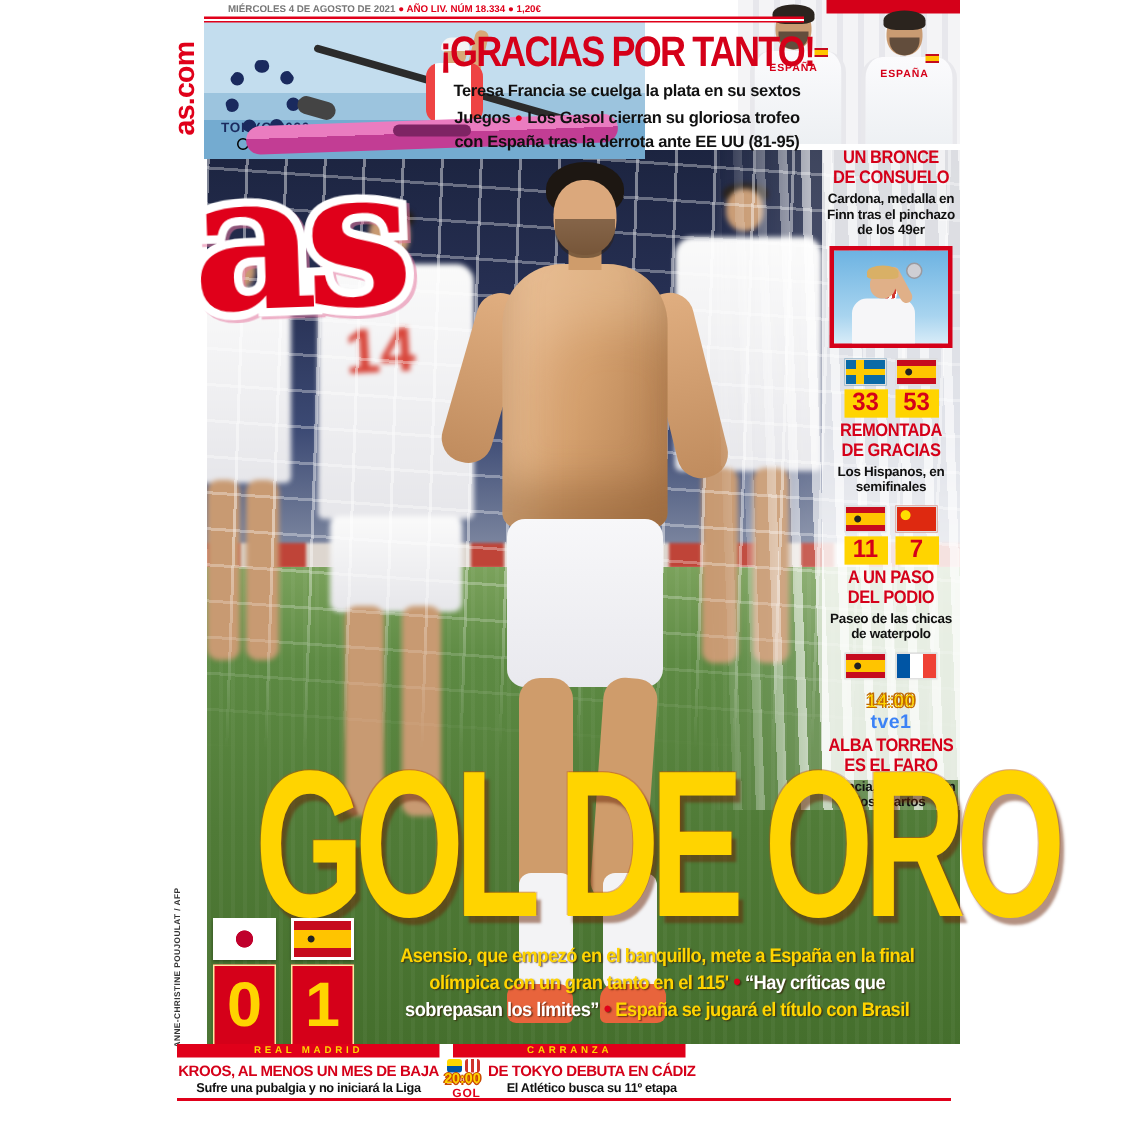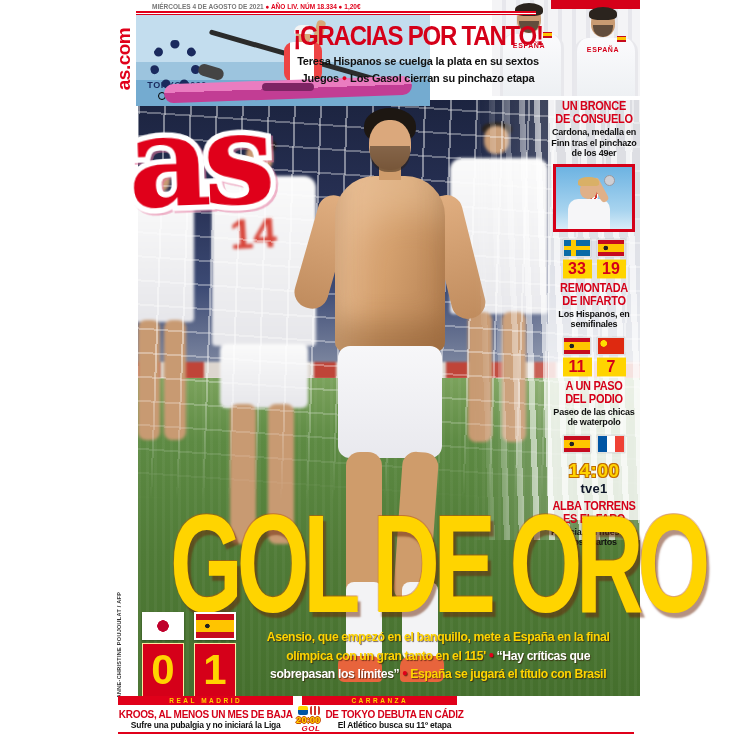--- a/index.html
+++ b/index.html
@@ -144,23 +144,23 @@
             linear-gradient(0deg,transparent 0 6px,#fecb00 6px 10px,transparent 10px),
             linear-gradient(90deg,transparent 0 7px,#fecb00 7px 12px,transparent 12px),#0a6aa6;}
   .f-spain{background:radial-gradient(circle at 30% 50%,#222 0 2px,transparent 2.6px),
            linear-gradient(180deg,#c60b1e 0 25%,#ffc400 25% 75%,#c60b1e 75%);}
   .f-china{background:radial-gradient(circle at 22% 34%,#ffde00 0 3px,transparent 3.6px),#de2910;}
   .f-france{background:linear-gradient(90deg,#0055a4 0 33%,#fff 33% 67%,#ef4135 67%);}
   .f-japan{background:radial-gradient(circle at 50% 50%,#c0002c 0 5.5px,transparent 6px),#fff;}
   .sb-score{display:flex;justify-content:center;gap:5px;margin-top:3px;}
   .chip{width:29px;height:18px;background:#FFD400;color:#D50019;font-weight:900;font-size:16px;
     line-height:18px;transform:scaleY(1.05);}
-  .sb-time{color:#FFD400;font-weight:700;font-size:19px;margin-top:7px;letter-spacing:.5px;
+  .sb-time{color:#FFD400;font-weight:400;font-size:12px;margin-top:7px;letter-spacing:.5px;
     text-shadow:1px 1px 0 #c06a00,-1px -1px 0 #c06a00,1px -1px 0 #c06a00,-1px 1px 0 #c06a00;}
-  .sb-chan{color:#0f172a;font-weight:900;font-size:13px;margin-top:-1px;letter-spacing:.3px;}
+  .sb-chan{color:#3b82f6;font-weight:900;font-size:13px;margin-top:-1px;letter-spacing:.3px;}
 
   
   .goldeoro{position:absolute;left:0;top:503px;width:528px;text-align:center;z-index:20;
     color:#FFD400;font-weight:900;font-size:120px;line-height:104px;letter-spacing:-8px;white-space:nowrap;
     transform:scale(.78,1.16);transform-origin:center top;
     text-shadow:4px 4px 2px rgba(105,35,5,.5),-1px -1px 0 rgba(190,90,0,.4),1px -1px 0 rgba(190,90,0,.3);}
 
   
   .match{position:absolute;left:30px;top:612px;z-index:21;display:flex;gap:10px;}
   .mcol{display:flex;flex-direction:column;align-items:center;gap:3px;}
@@ -188,21 +188,21 @@
   .flogos{display:flex;flex-direction:column;align-items:flex-end;line-height:1;}
   .crestrow{display:flex;gap:2px;}
   .crest{width:10px;height:9px;border-radius:2px;}
   .c-cadiz{background:linear-gradient(180deg,#ffd700 0 50%,#0055a4 50%);}
   .c-atleti{background:repeating-linear-gradient(90deg,#d0342c 0 2px,#fff 2px 4px);}
   .c-salzburg{background:linear-gradient(180deg,#fff 0 30%,#d0342c 30% 70%,#fff 70%);border:1px solid #ddd;}
   .c-barca{background:linear-gradient(90deg,#a50044 0 50%,#004d98 50%);}
   .ftime{color:#FFD400;font-weight:900;font-size:9.5px;
     text-shadow:1px 0 0 #c94a00,-1px 0 0 #c94a00,0 1px 0 #c94a00,0 -1px 0 #c94a00;}
   .fchan{font-weight:900;font-size:8px;}
-  .gol{color:#E0001A;font-style:italic;letter-spacing:.5px;}
+  .gol{color:#E0001A;letter-spacing:.5px;}
   .dark{color:#333;}
 </style>
 </head>
 <body>
 
 <div id="canvas">
   <div class="ascom"><span>as.com</span></div>
   <div class="credit">ANNE-CHRISTINE POUJOULAT / AFP</div>
 
   <div id="page">
@@ -248,24 +248,25 @@
         <div class="gp-head"></div>
         <div class="gp-hair"></div>
         <div class="gp-beard"></div>
         <div class="gp-flag"></div>
         <div class="gp-jersey">ESPAÑA</div>
       </div>
     </div>
 
     <div class="gracias">¡GRACIAS POR TANTO!</div>
     <div class="subhead">
-      <div class="sh-line">Teresa Hispanos se cuelga la plata en su sextos</div>
+      <div class="sh-line">Teresa Francia se cuelga la plata en su sextos</div>
       <div class="sh-line">
-        <span>Juegos</span><span class="bullet">●</span><span>Los Gasol cierran su pinchazo etapa</span>
-      </div>
+        <span>Juegos</span><span class="bullet">●</span><span>Los Gasol cierran su gloriosa trofeo</span>
+      </div>
+      <div class="sh-line">con España tras la derrota ante EE UU (81-95)</div>
     </div>
 
     <div class="photo">
       <div class="arena"></div>
       <div class="pad"></div>
       <div class="grass"></div>
       <div class="grasstex"></div>
 
       <div class="bgp bgp1">
         <div class="b-hair" style="left:22px;top:0;width:26px;height:12px;"></div>
@@ -332,25 +333,25 @@
         <div class="sl-head"></div>
         <div class="sl-hair"></div>
       </div>
 
       <div class="sb-flags">
         <span class="flag f-sweden"></span>
         <span class="flag f-spain"></span>
       </div>
       <div class="sb-score">
         <span class="chip">33</span>
-        <span class="chip">19</span>
+        <span class="chip">53</span>
       </div>
       <div class="sb-title">
         <div>REMONTADA</div>
-        <div>DE INFARTO</div>
+        <div>DE GRACIAS</div>
       </div>
       <div class="sb-sub">Los Hispanos, en semifinales</div>
 
       <div class="sb-flags">
         <span class="flag f-spain"></span>
         <span class="flag f-china"></span>
       </div>
       <div class="sb-score">
         <span class="chip">11</span>
         <span class="chip">7</span>

